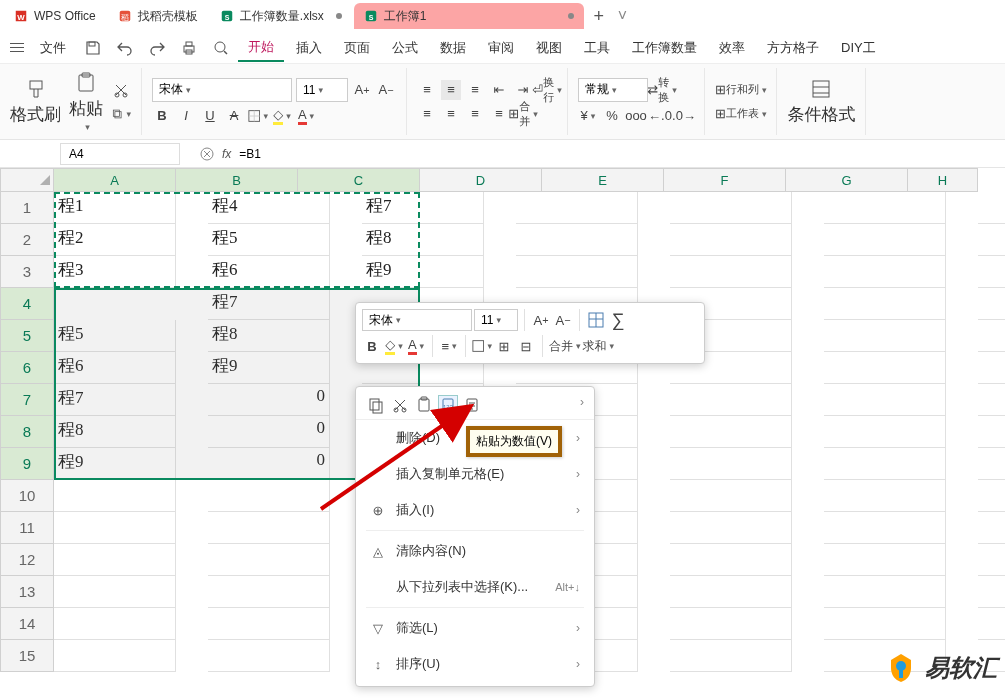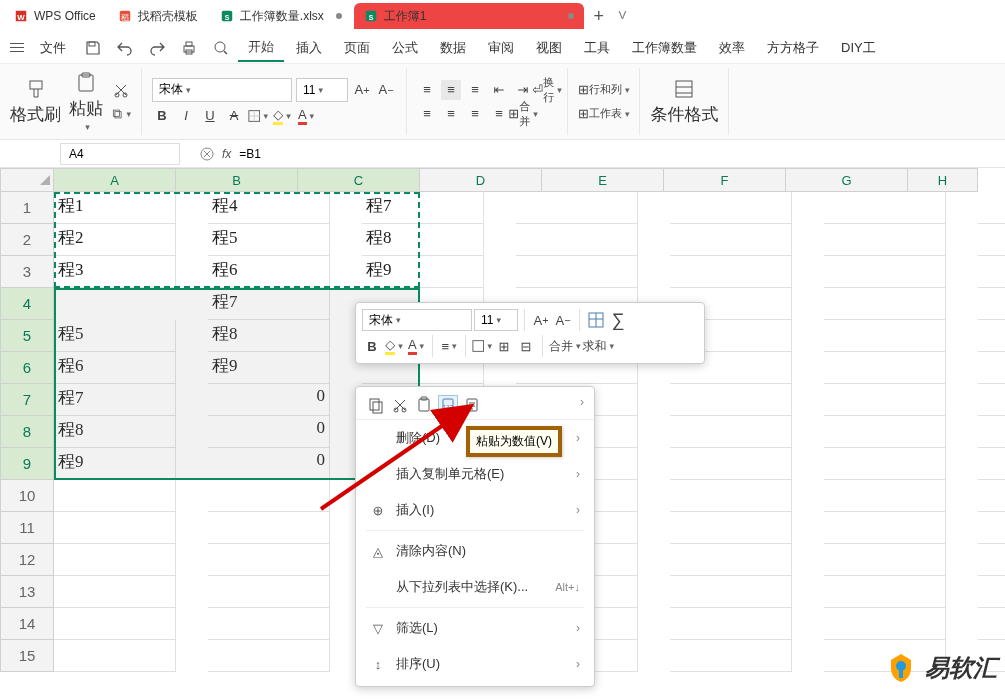--- a/index.html
+++ b/index.html
@@ -1,29 +1,29 @@
 <!DOCTYPE html>
 <html><head>
 <meta charset="utf-8">
 <style>
 * { margin: 0; padding: 0; box-sizing: border-box; font-family: "Microsoft YaHei", sans-serif; }
 body { background: #fff; width: 1005px; height: 700px; overflow: hidden; position: relative; }
 
 .titlebar { height: 32px; display: flex; align-items: center; padding: 0 4px; gap: 2px; }
 .tab { display: flex; align-items: center; height: 26px; padding: 0 10px; border-radius: 6px 6px 0 0; font-size: 12px; color: #333; cursor: pointer; gap: 6px; }
-.tab.active { background: #ef4444; }
+.tab.active { background: #fca5a5; }
 .tab .icon { width: 14px; height: 14px; }
 .dot { width: 6px; height: 6px; border-radius: 50%; background: #888; margin-left: 6px; }
 .newtab { width: 26px; display: flex; justify-content: center; color: #555; font-size: 18px; }
 
 .menubar { height: 32px; display: flex; align-items: center; padding: 0 10px; gap: 2px; border-bottom: 1px solid #eee; }
 .hamburger { display: flex; flex-direction: column; gap: 3px; margin-right: 4px; }
 .hamburger span { width: 14px; height: 1px; background: #555; }
 .menu-item { padding: 4px 10px; font-size: 13px; color: #333; cursor: pointer; }
-.menu-item.active { color: #404040; border-bottom: 2px solid #0a8a5f; }
+.menu-item.active { color: #be185d; border-bottom: 2px solid #0a8a5f; }
 .mb-icon { width: 18px; height: 18px; margin: 0 6px; }
 
 .ribbon { height: 76px; background: #fafafa; border-bottom: 1px solid #e5e5e5; display: flex; padding: 4px 0; }
 .rgroup { padding: 4px 10px; border-right: 1px solid #e8e8e8; display: flex; gap: 8px; align-items: center; }
 .rbtn { display: flex; flex-direction: column; align-items: center; gap: 2px; font-size: 17px; color: #333; cursor: pointer; }
 .rbtn .ic { width: 24px; height: 24px; display: flex; align-items: center; justify-content: center; }
 .rcol { display: flex; flex-direction: column; gap: 4px; }
 .rrow { display: flex; gap: 4px; align-items: center; }
 .combo { border: 1px solid #ccc; background: #fff; height: 24px; font-size: 12px; display: flex; align-items: center; padding: 0 6px; }
 .smic { width: 20px; height: 20px; display: flex; align-items: center; justify-content: center; cursor: pointer; color: #444; font-size: 13px; }
@@ -234,20 +234,35 @@
         <div class="smic">≡</div>
         <div class="smic">≡</div>
         <div class="smic">≡</div>
         <div class="smic">≡</div>
         <div class="smic dd">⊞<span style="font-size:11px">合并</span></div>
       </div>
     </div>
   </div>
   <div class="rgroup">
     <div class="rcol">
+      <div class="rrow">
+        <div class="combo dd" style="width:70px">常规</div>
+        <div class="smic dd">⇄<span style="font-size:11px">转换</span></div>
+      </div>
+      <div class="rrow">
+        <div class="smic dd">¥</div>
+        <div class="smic">%</div>
+        <div class="smic">ooo</div>
+        <div class="smic">←.0</div>
+        <div class="smic">.0→</div>
+      </div>
+    </div>
+  </div>
+  <div class="rgroup">
+    <div class="rcol">
       <div class="smic dd" style="width:auto">⊞ <span style="font-size:11px">行和列</span></div>
       <div class="smic dd" style="width:auto">⊞ <span style="font-size:11px">工作表</span></div>
     </div>
   </div>
   <div class="rgroup">
     <div class="rbtn">
       <div class="ic">
           <svg viewBox="0 0 24 24">
             <rect x="4" y="4" width="16" height="16" fill="none" stroke="#555"></rect>
             <path d="M4 10h16M4 16h16" stroke="#555"></path>

